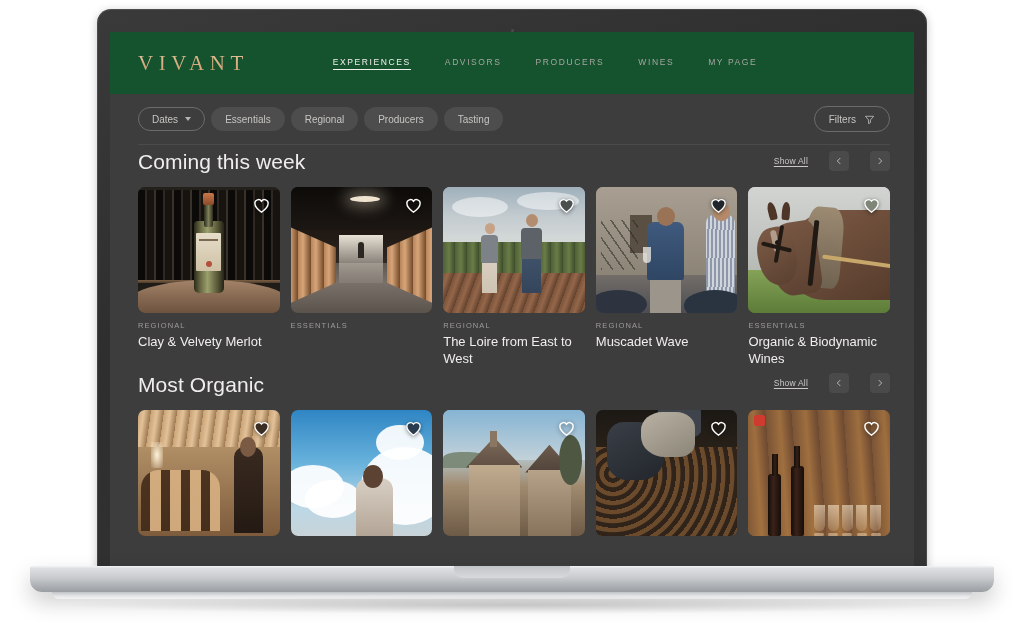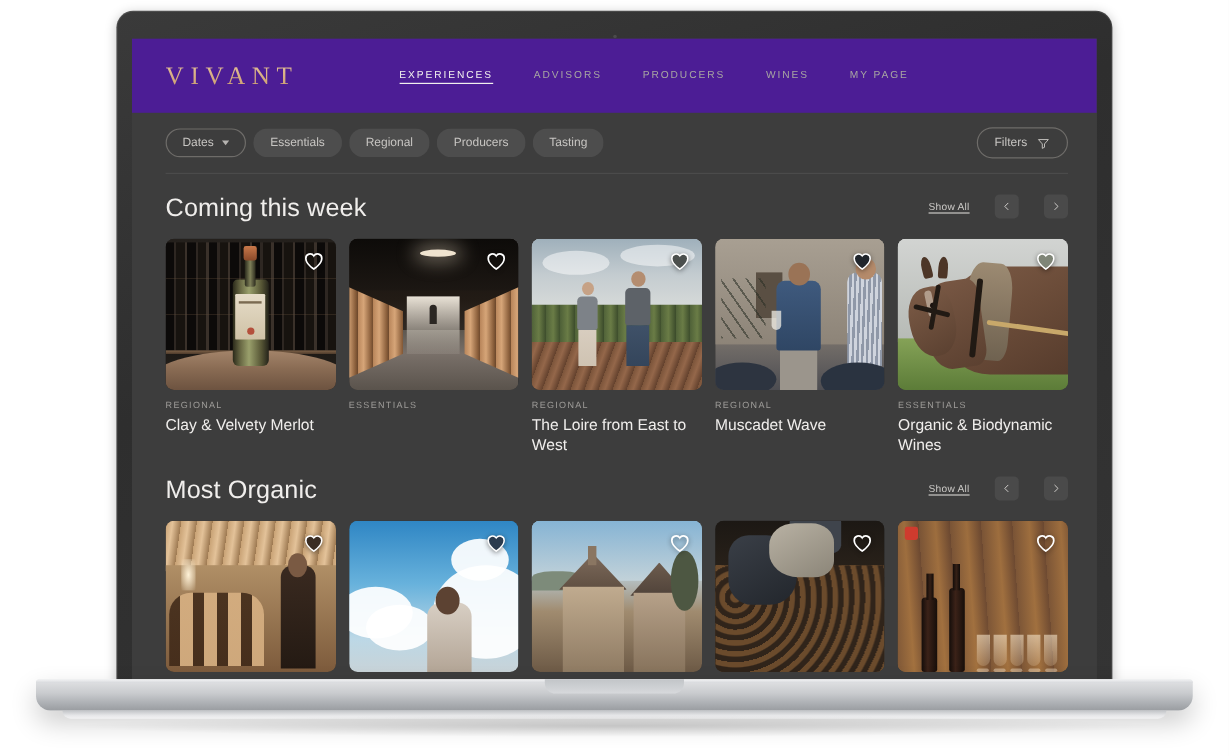--- a/index.html
+++ b/index.html
@@ -114,21 +114,21 @@
     position: relative;
     color: #e8e6e3;
   }
 
   
   .topbar {
     height: 62px;
     display: flex;
     align-items: center;
     padding: 0 24px 0 28px;
-    background: #4c1d95;
+    background: #14532d;
   }
 
   .logo {
     font-family: "Liberation Serif", serif;
     font-size: 21px;
     letter-spacing: 5.5px;
     color: #d9ab7e;
     font-weight: 400;
     white-space: nowrap;
     background: linear-gradient(180deg,#e6c39c 0%, #c99a6b 100%);
@@ -266,22 +266,22 @@
   .divider {
     height: 1px;
     background: #4b4b4b;
     margin: 6px 24px 0 28px;
   }
 
   
   .section { padding: 0 24px 0 28px; }
   .section-head {
     display: flex;
-    align-items: flex-start;
-    margin-top: 17px;
+    align-items: center;
+    margin-top: 5px;
     margin-bottom: 13px;
   }
   .section-title {
     font-size: 21px;
     font-weight: 400;
     color: #f0eeec;
     letter-spacing: .1px;
   }
   .section-ctrls {
     margin-left: auto;

